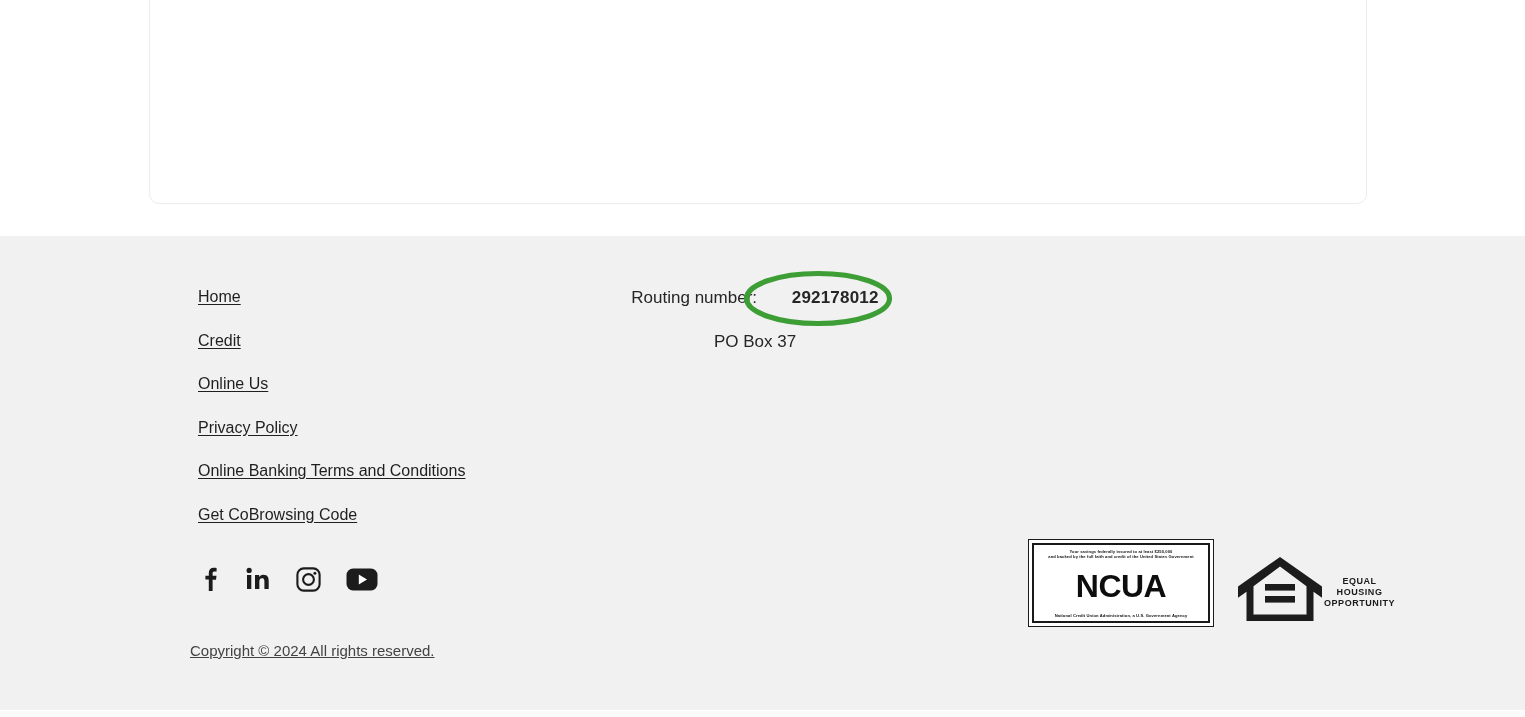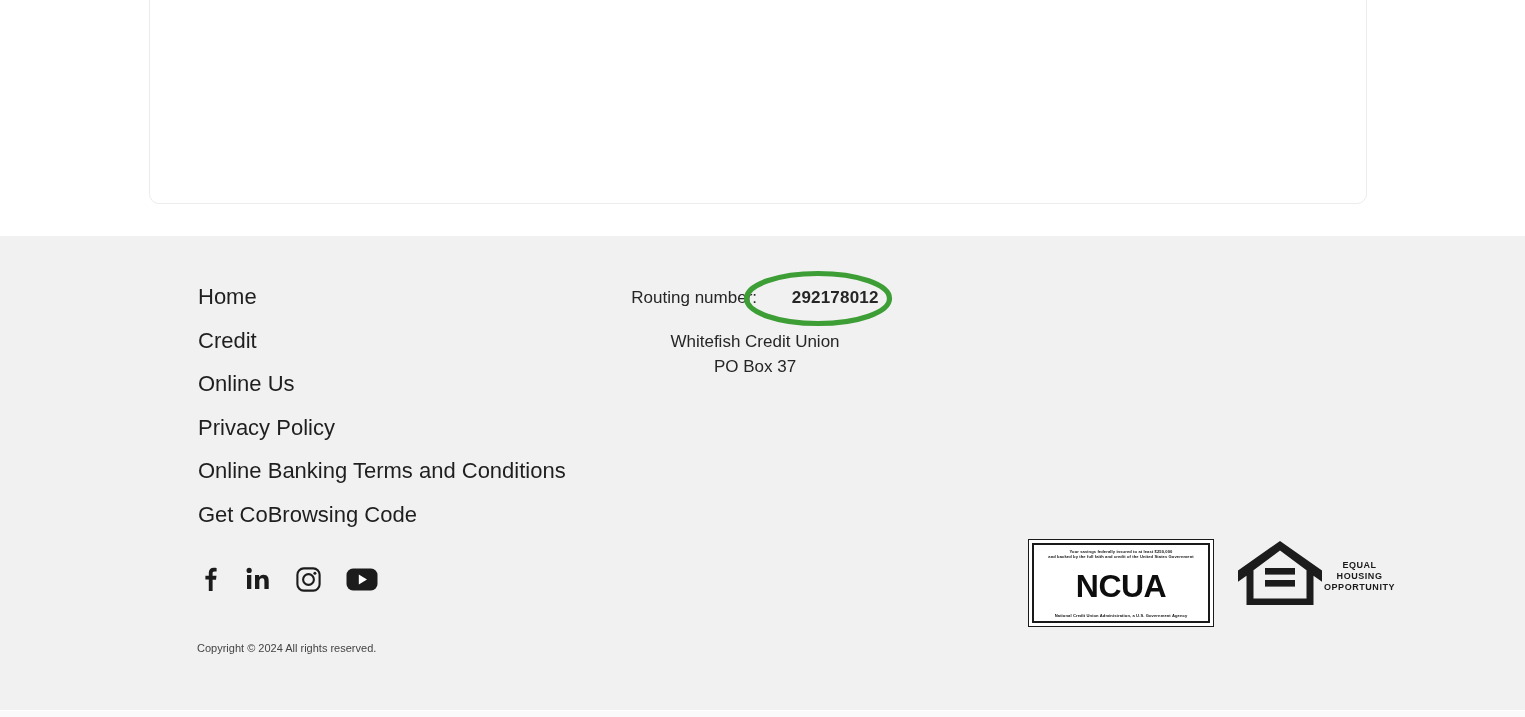--- a/index.html
+++ b/index.html
@@ -64,22 +64,23 @@
 
   
   #footer-links {
     position: absolute;
     left: 198px;
     top: 50px;
     width: 430px;
   }
   .footer-link {
     display: block;
-    font-size: 22px;
+    font-size: 16px;
     color: #1f1f1f;
+    text-decoration: underline;
     text-underline-offset: 2px;
     margin-bottom: 21.5px;
     width: fit-content;
     cursor: pointer;
     line-height: 22px;
   }
 
   
   #social-row {
     position: absolute;
@@ -91,24 +92,25 @@
   }
   .social-icon {
     display: block;
     cursor: pointer;
     color: #1c1c1c;
   }
 
   
   #copyright {
     position: absolute;
-    left: 197px;
+    left: 190px;
     top: 406px;
-    font-size: 11px;
+    font-size: 15px;
     color: #434343;
+    text-decoration: underline;
   }
 
   
   #footer-contact {
     position: absolute;
     left: 555px;
     top: 50px;
     width: 400px;
     text-align: center;
     color: #262626;
@@ -138,21 +140,21 @@
     height: 57px;
     pointer-events: none;
   }
 
   
   #footer-badges {
     position: absolute;
     left: 1028px;
     top: 303px;
     display: flex;
-    align-items: flex-start;
+    align-items: flex-end;
     gap: 22px;
   }
 
   
   #ncua-badge {
     width: 186px;
     height: 88px;
     background: #ffffff;
     border: 1.5px solid #1a1a1a;
     box-sizing: border-box;
@@ -258,21 +260,20 @@
     </span>
   </div>
 
   <div id="copyright">Copyright © 2024 All rights reserved.</div>
 
   <div id="footer-contact">
     <div id="routing-line">
       <span>Routing number:</span>
       <span id="routing-number">292178012</span>
     </div>
-    <div class="contact-line">Whitefish Credit Union</div>
     <div class="contact-line">PO Box 37</div>
   </div>
 
   <div id="footer-badges">
 
     <div id="ncua-badge">
       <div id="ncua-inner">
         <div class="ncua-fine">
           <div>Your savings federally insured to at least $250,000</div>
           <div>and backed by the full faith and credit of the United States Government</div>

